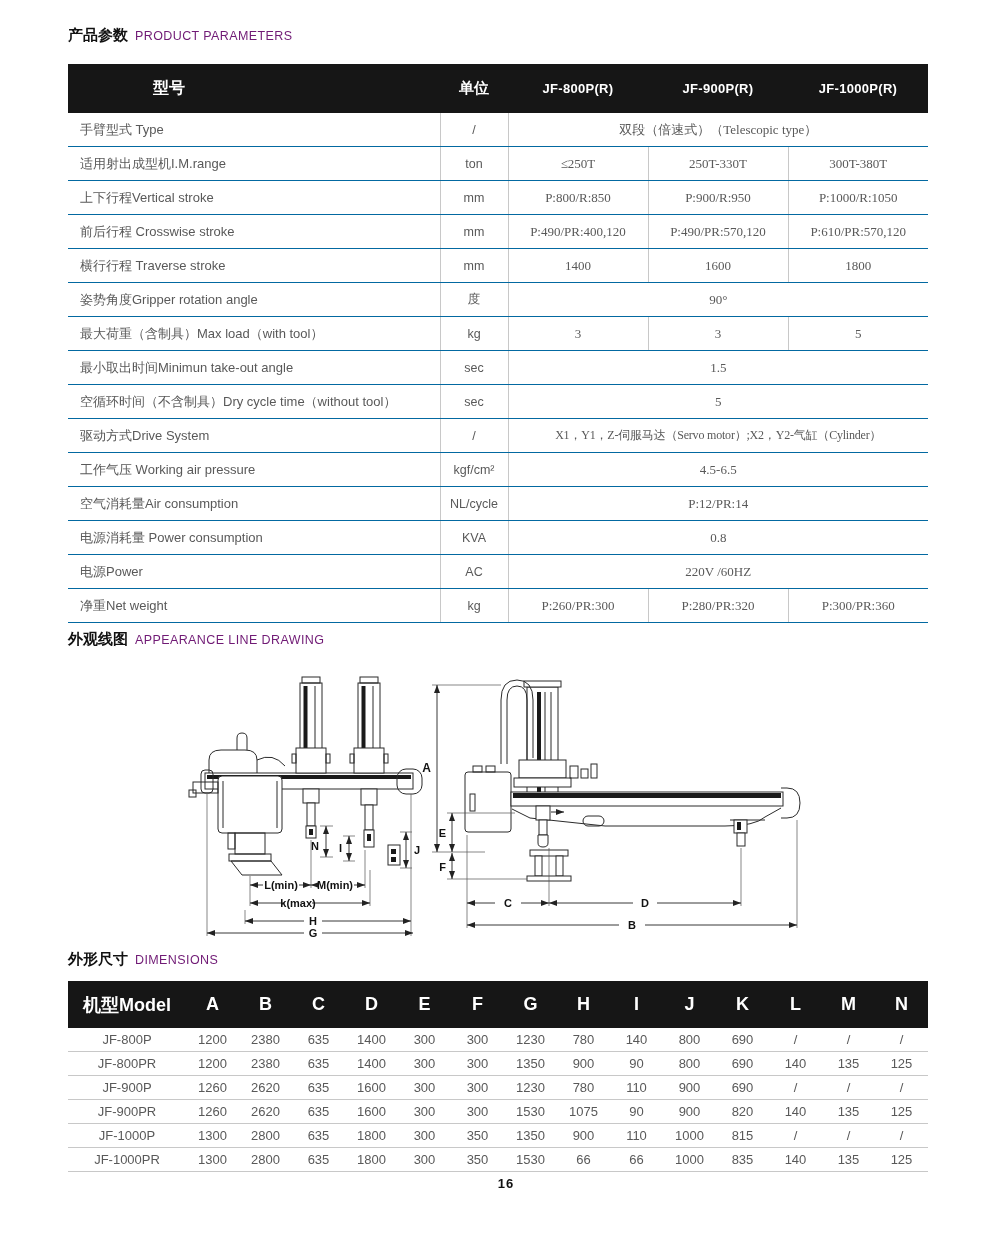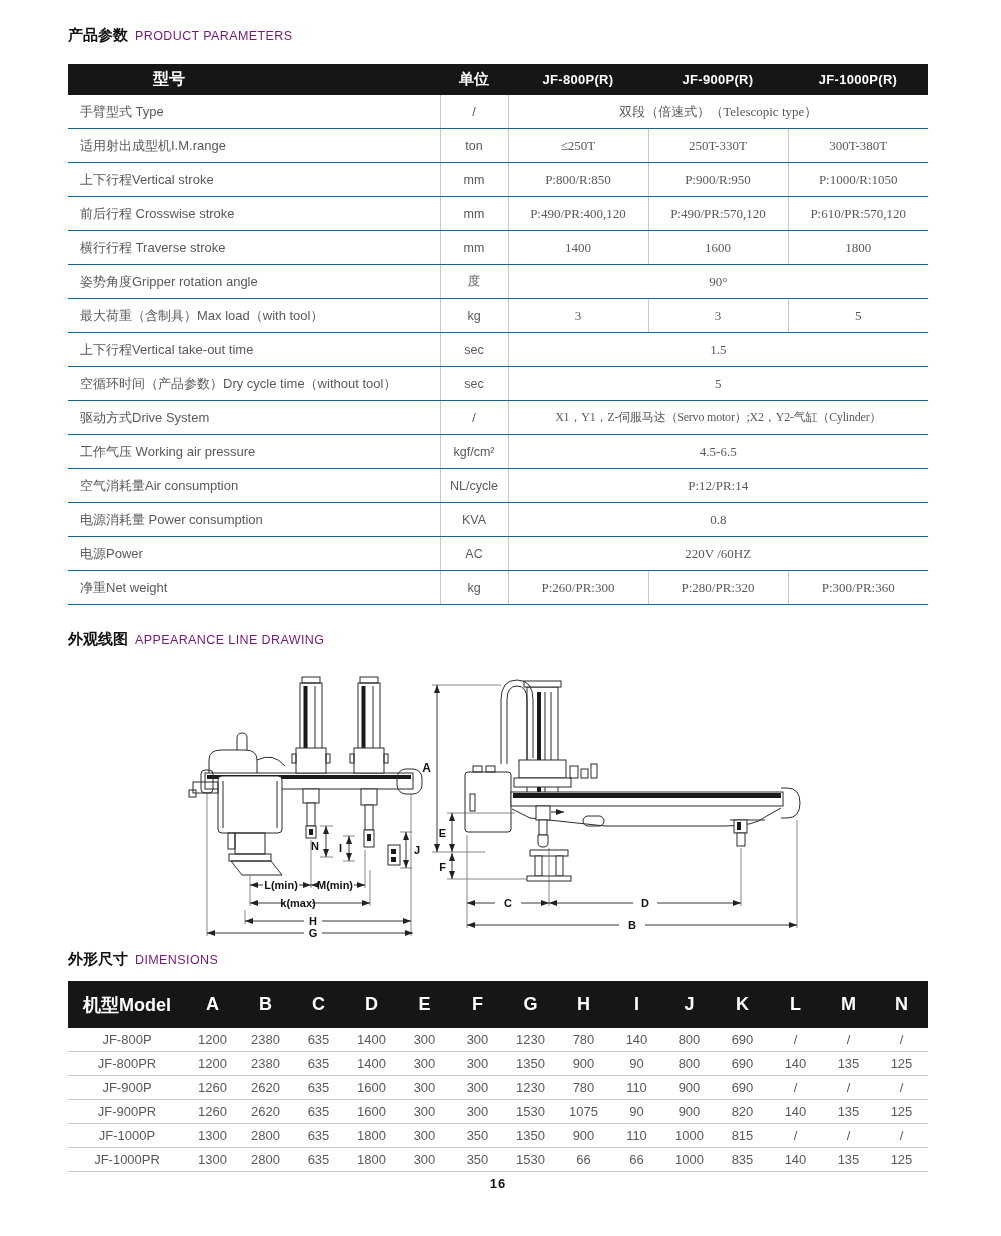--- a/index.html
+++ b/index.html
@@ -9,21 +9,21 @@
   }
   .content { position:absolute; left:68px; top:0; width:860px; }
 
   .sec-title { position:absolute; left:0; white-space:nowrap; }
   .sec-title .zh { font-size:15px; font-weight:bold; color:#111; }
   .sec-title .en { font-size:12.5px; font-weight:normal; color:#701a75; margin-left:7px; letter-spacing:0.4px; }
 
   
   table { border-collapse:collapse; table-layout:fixed; }
   .params { position:absolute; top:64px; left:0; width:860px; }
-  .params thead th { background:#161616; color:#fff; font-weight:bold; height:31px; padding:0; }
+  .params thead th { background:#161616; color:#fff; font-weight:bold; height:49px; padding:0; }
   .params thead th.h-model { text-align:left; padding-left:85px; font-size:16px; }
   .params thead th.h-unit  { font-size:15px; }
   .params thead th.h-m     { font-size:13px; letter-spacing:0.3px; }
   .params td { height:33px; padding:0; border-bottom:1px solid #0369a1;
                color:#595959; font-size:13px; }
   .params td.label { text-align:left; padding-left:12px; }
   .params td.unit  { text-align:center; font-size:12.5px;
                      border-left:1px solid #c8c8c8; border-right:1px solid #c8c8c8; }
   .params td.value { text-align:center;font-family:Liberation Serif, serif; }
   .params td.value + td.value { border-left:1px solid #c8c8c8; }
@@ -32,21 +32,21 @@
   
   .drawing-wrap { position:absolute; top:660px; left:117px; width:620px; height:280px; }
   svg text { font-family:"Liberation Sans","DejaVu Sans",sans-serif; }
 
   
   .dims { position:absolute; top:981px; left:0; width:860px; }
   .dims thead th { background:#161616; color:#fff; font-weight:bold; height:27px; padding:10px; font-size:18px; }
   .dims td { height:23px; padding:0; text-align:center; font-size:13px; color:#595959;
              border-bottom:1px solid #c8c8c8; }
 
-  .page-num { position:absolute; top:1176px; left:0; width:860px; text-align:center;
+  .page-num { position:absolute; top:1176px; left:8px; width:860px; text-align:center;
               font-size:13px; font-weight:bold; color:#111; letter-spacing:1px; }
 </style>
 </head>
 <body>
 
 <div class="page">
   <div class="content">
 
     <div class="sec-title" style="top:26px">
       <span class="zh">产品参数</span><span class="en">PRODUCT  PARAMETERS</span>
@@ -109,26 +109,26 @@
             <td class="value" colspan="3">90°</td>
           </tr>
           <tr>
             <td class="label">最大荷重（含制具）Max load（with tool）</td>
             <td class="unit">kg</td>
             <td class="value">3</td>
             <td class="value">3</td>
             <td class="value">5</td>
           </tr>
           <tr>
-            <td class="label">上下行程Vertical take-out time</td>
+            <td class="label">最小取出时间Minimun take-out angle</td>
             <td class="unit">sec</td>
             <td class="value" colspan="3">1.5</td>
           </tr>
           <tr>
-            <td class="label">空循环时间（产品参数）Dry cycle time（without tool）</td>
+            <td class="label">空循环时间（不含制具）Dry cycle time（without tool）</td>
             <td class="unit">sec</td>
             <td class="value" colspan="3">5</td>
           </tr>
           <tr>
             <td class="label">驱动方式Drive System</td>
             <td class="unit">/</td>
             <td class="value" colspan="3">X1，Y1，Z-伺服马达（Servo motor）;X2，Y2-气缸（Cylinder）</td>
           </tr>
           <tr>
             <td class="label">工作气压 Working air pressure</td>

